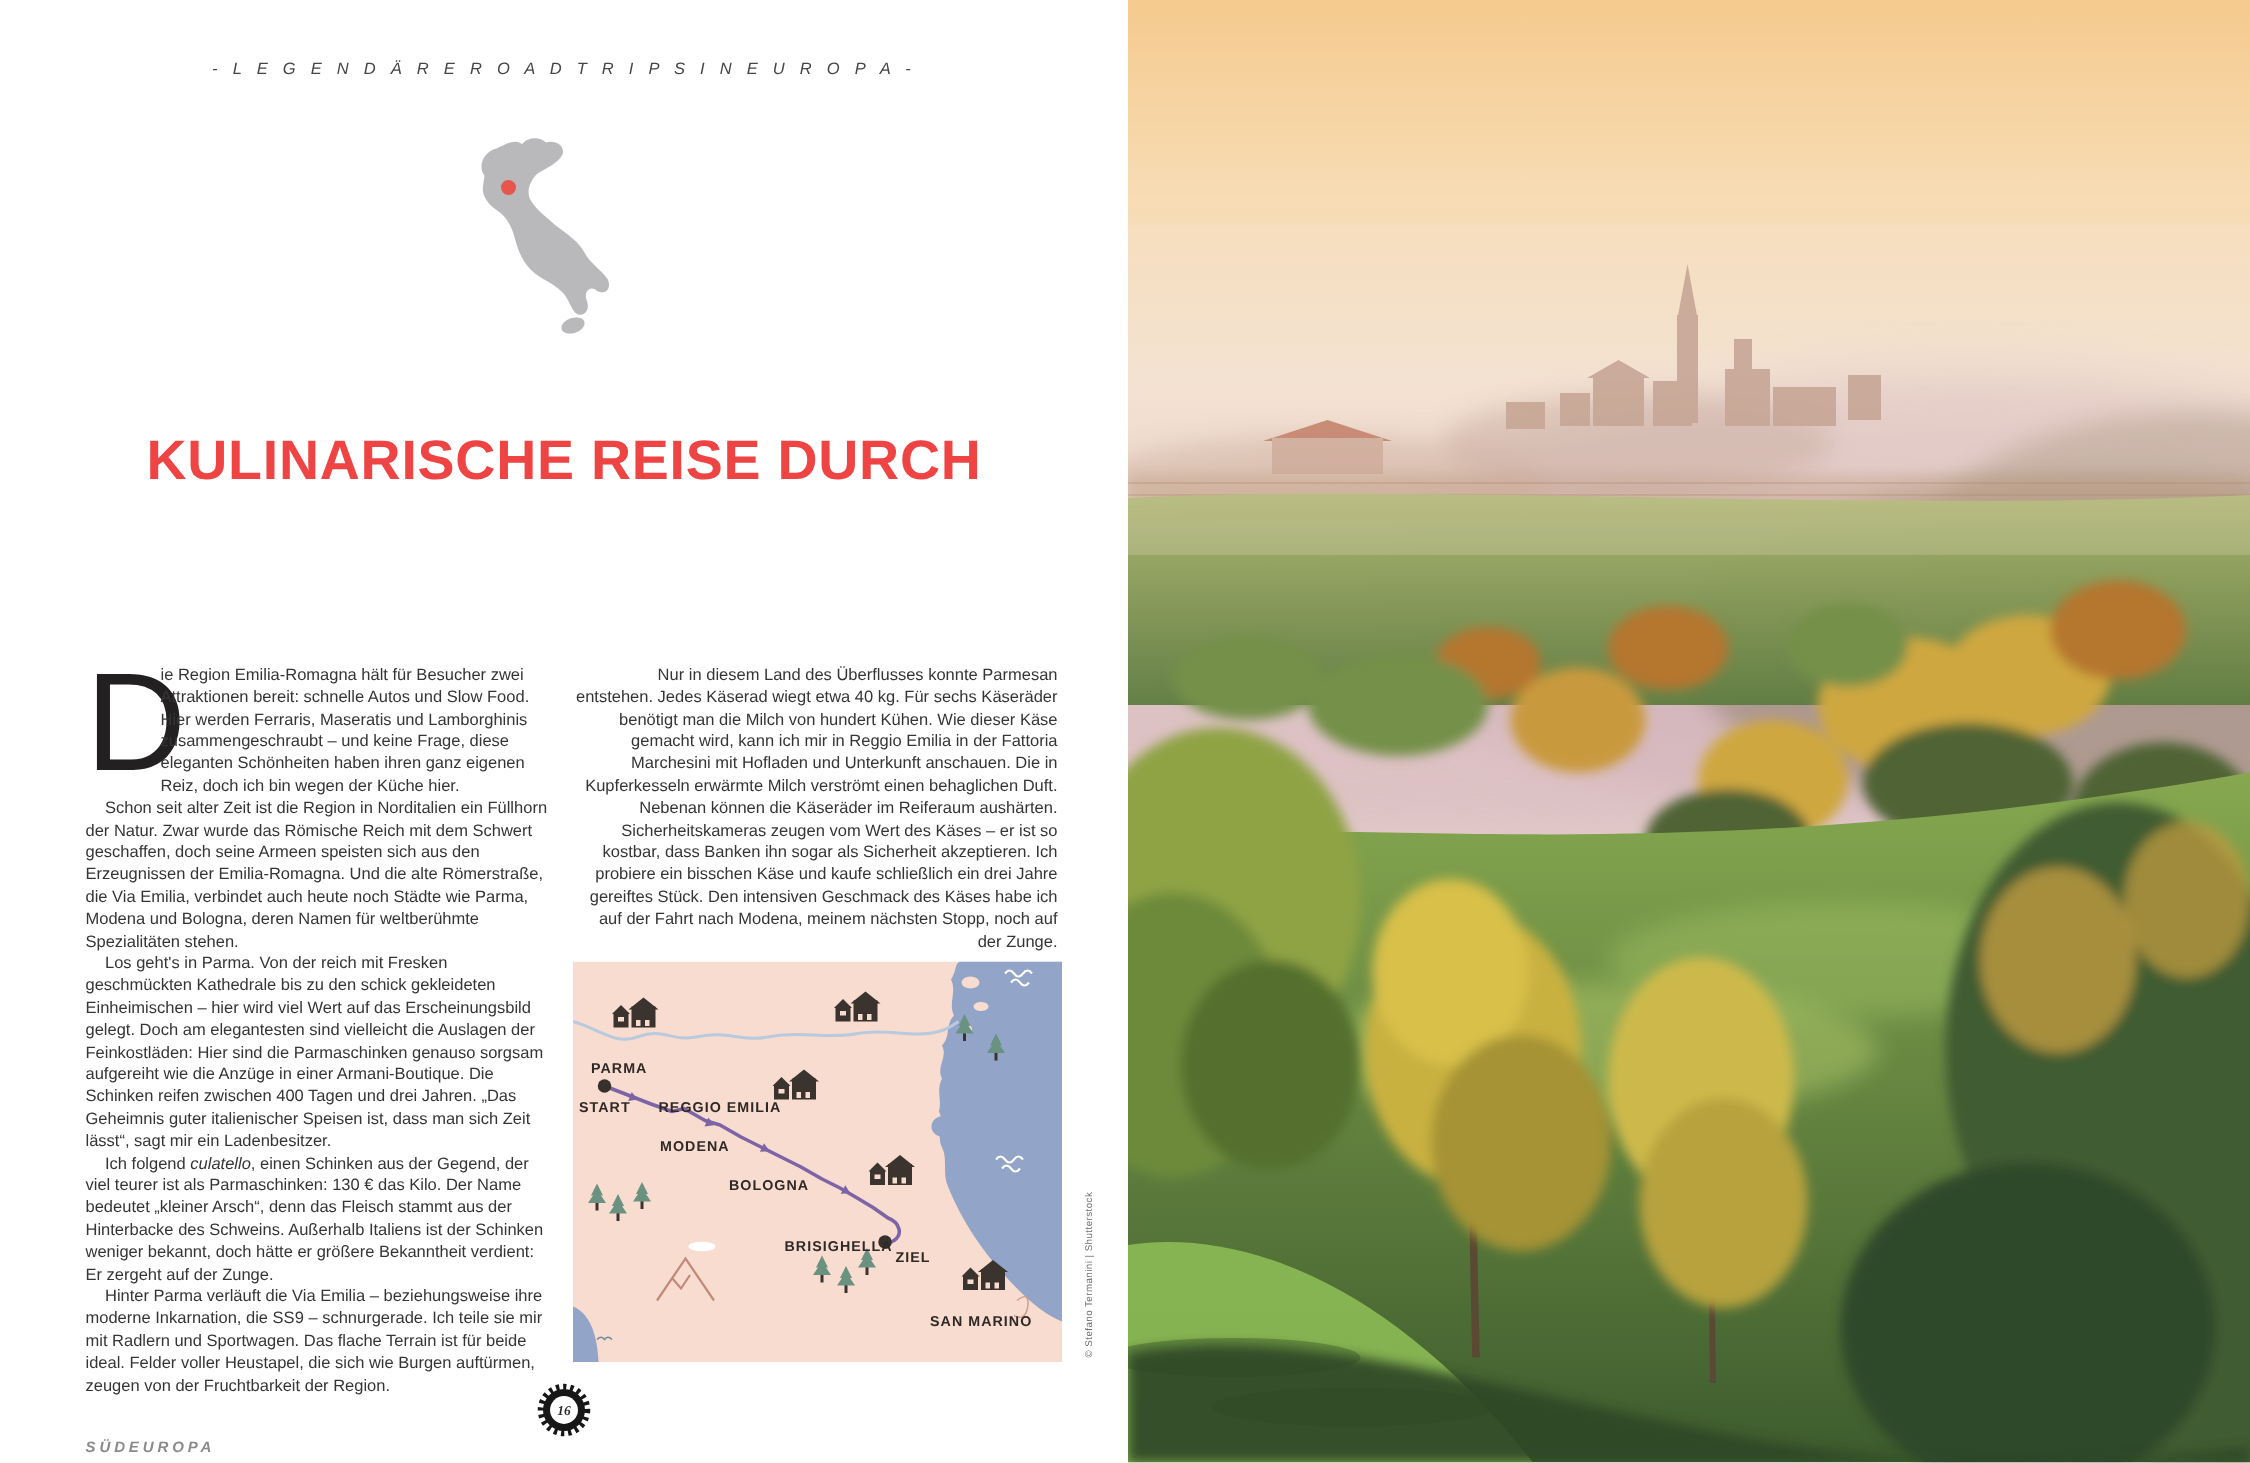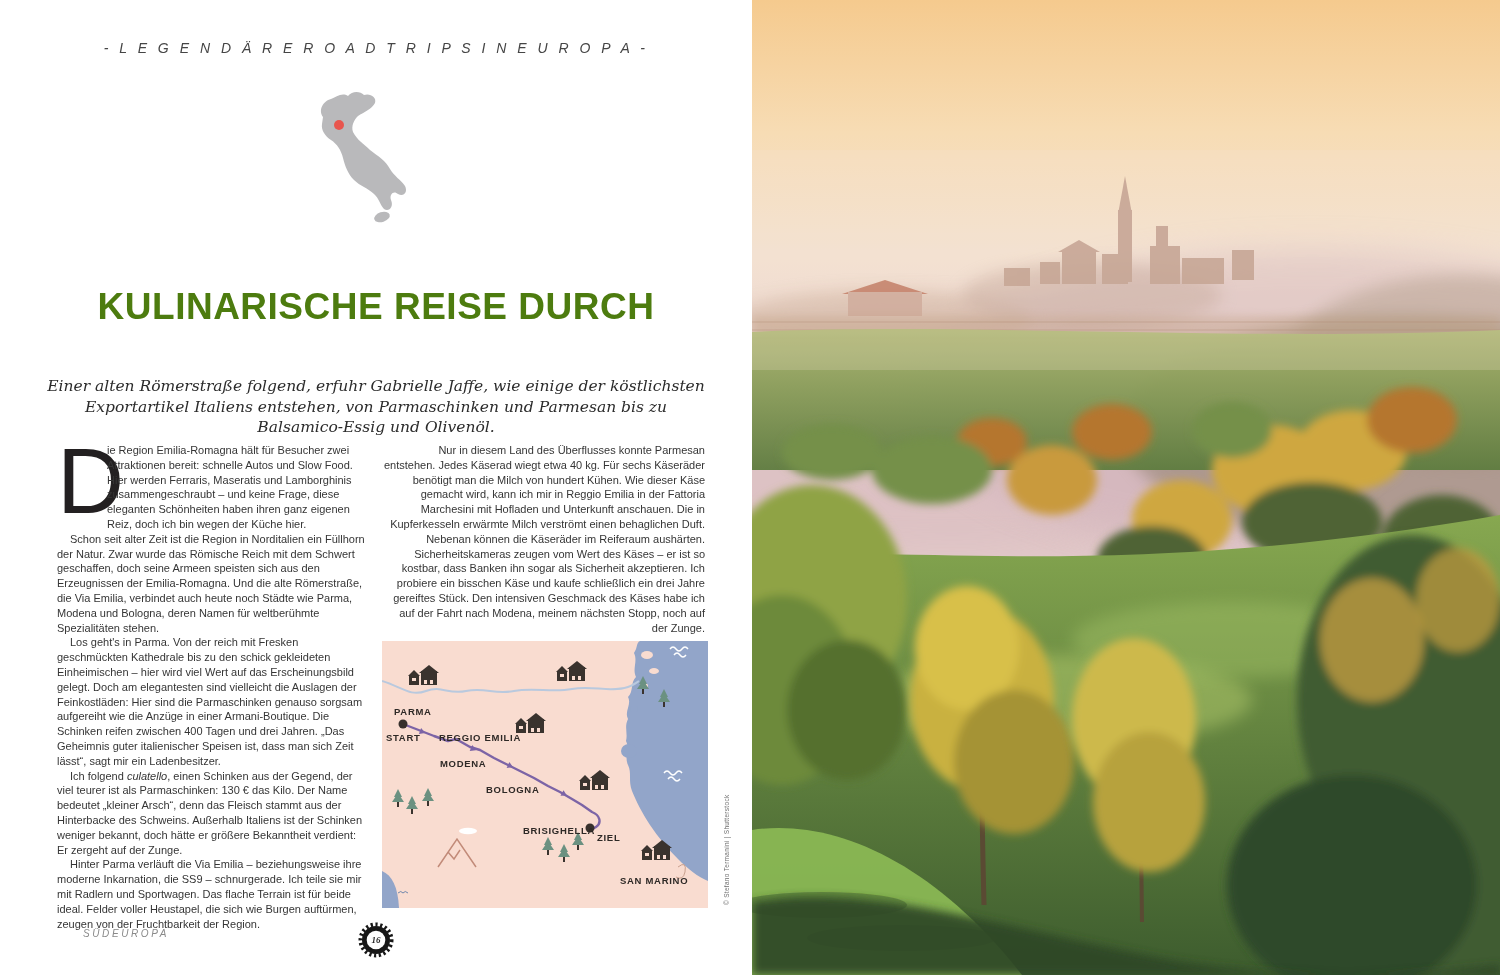--- a/index.html
+++ b/index.html
@@ -6,28 +6,28 @@
   body{
     width:1500px;height:975px;position:relative;overflow:hidden;
     background:#ffffff;
     font-family:"Liberation Sans",sans-serif;
     -webkit-font-smoothing:antialiased;
   }
   .page-left{position:absolute;left:0;top:0;width:752px;height:975px;background:#fff;}
 
   .kicker{
     position:absolute;left:0;top:40px;width:752px;text-align:center;
-    font-size:14px;font-style:italic;letter-spacing:3.5px;color:#454545;font-weight:500;
+    font-size:11px;font-style:italic;letter-spacing:3.5px;color:#454545;font-weight:500;
   }
 
   .locator{position:absolute;left:293px;top:86px;width:128px;height:148px;}
 
   .title{
     position:absolute;left:36px;top:286px;width:680px;text-align:center;
-    font-size:37px;font-weight:700;line-height:41px;letter-spacing:0.5px;color:#4d7c0f;
+    font-size:37px;font-weight:700;line-height:41px;letter-spacing:0.5px;color:#ef4444;
   }
   .standfirst{
     position:absolute;left:46px;top:376px;width:660px;text-align:center;
     font-family:"DejaVu Serif","Liberation Serif",serif;font-style:italic;
     font-size:15.5px;line-height:20.5px;color:#2b2b2b;
   }
 
   .col{position:absolute;top:443px;font-size:11px;line-height:14.8px;color:#353535;text-align:left;}
   .col-left{left:57px;width:308px;}
   .col-right{left:383px;width:322px;text-align:right;}
@@ -36,22 +36,22 @@
   .dropcap{
     float:left;font-size:93px;line-height:73px;height:73px;width:44px;
     margin:2px 6px 0 0;color:#232021;font-weight:400;
   }
   .it{font-style:italic;}
 
   .route-map{position:absolute;left:382px;top:641px;width:326px;height:267px;text-decoration:underline;}
   .map-label{font-family:"Liberation Sans",sans-serif;font-weight:700;font-size:9.5px;letter-spacing:0.7px;fill:#2e2926;}
 
   .footer-section{
-    position:absolute;left:57px;top:928px;
-    font-size:10px;font-style:italic;font-weight:400;letter-spacing:2.6px;color:#8a8a8a;margin-left:26px;
+    position:absolute;left:57px;top:960px;
+    font-size:10px;font-style:italic;font-weight:700;letter-spacing:2.6px;color:#8a8a8a;
   }
   .page-badge{position:absolute;left:357px;top:921px;width:38px;height:38px;}
   .badge-num{font-family:"Liberation Serif",serif;font-style:italic;font-weight:700;font-size:9px;fill:#2c2c2c;}
 
   .photo-credit{
     position:absolute;left:723px;top:905px;transform:rotate(-90deg);transform-origin:0 0;
     font-size:6.5px;color:#6e6e6e;letter-spacing:0.3px;white-space:nowrap;
   }
 
   .photo{position:absolute;left:752px;top:0;width:748px;height:975px;}
@@ -69,21 +69,20 @@
       <path fill="#b9b9bb" d="M30,31 C25,24 30,15 38,13 C43,11 49,6 55,10 C59,5 67,5 71,9 C77,7 84,11 82,17 C79,23 71,26 65,30 C61,34 58,40 60,46 C64,54 71,58 77,64 C85,70 93,75 97,83 C101,90 108,94 112,100 C115,106 111,111 105,108 C101,104 96,108 98,114 C101,121 96,126 91,123 C87,119 86,112 81,108 C75,102 67,100 61,94 C55,88 52,80 50,72 C48,64 44,58 38,54 C32,50 28,44 29,38 Z"></path>
       <ellipse fill="#b9b9bb" cx="89" cy="131" rx="8" ry="5" transform="rotate(-18 89 131)"></ellipse>
       <circle fill="#e8554d" cx="46" cy="39" r="5"></circle>
     </svg>
   </div>
 
   <div class="title">
     <div>KULINARISCHE REISE DURCH</div>
   </div>
 
-  <div class="standfirst">Einer alten Römerstraße folgend, erfuhr Gabrielle Jaffe, wie einige der köstlichsten Exportartikel Italiens entstehen, von Parmaschinken und Parmesan bis zu Balsamico-Essig und Olivenöl.</div>
 
   <div class="col col-left">
     <p class="para first"><span class="dropcap">D</span><span>ie Region Emilia-Romagna hält für Besucher zwei Attraktionen bereit: schnelle Autos und Slow Food. Hier werden Ferraris, Maseratis und Lamborghinis zusammengeschraubt – und keine Frage, diese eleganten Schönheiten haben ihren ganz eigenen Reiz, doch ich bin wegen der Küche hier.</span></p>
     <p class="para">Schon seit alter Zeit ist die Region in Norditalien ein Füllhorn der Natur. Zwar wurde das Römische Reich mit dem Schwert geschaffen, doch seine Armeen speisten sich aus den Erzeugnissen der Emilia-Romagna. Und die alte Römerstraße, die Via Emilia, verbindet auch heute noch Städte wie Parma, Modena und Bologna, deren Namen für weltberühmte Spezialitäten stehen.</p>
     <p class="para">Los geht's in Parma. Von der reich mit Fresken geschmückten Kathedrale bis zu den schick gekleideten Einheimischen – hier wird viel Wert auf das Erscheinungsbild gelegt. Doch am elegantesten sind vielleicht die Auslagen der Feinkostläden: Hier sind die Parmaschinken genauso sorgsam aufgereiht wie die Anzüge in einer Armani-Boutique. Die Schinken reifen zwischen 400 Tagen und drei Jahren. „Das Geheimnis guter italienischer Speisen ist, dass man sich Zeit lässt“, sagt mir ein Ladenbesitzer.</p>
     <p class="para"><span>Ich folgend </span><span class="it">culatello</span><span>, einen Schinken aus der Gegend, der viel teurer ist als Parmaschinken: 130 € das Kilo. Der Name bedeutet „kleiner Arsch“, denn das Fleisch stammt aus der Hinterbacke des Schweins. Außerhalb Italiens ist der Schinken weniger bekannt, doch hätte er größere Bekanntheit verdient: Er zergeht auf der Zunge.</span></p>
     <p class="para">Hinter Parma verläuft die Via Emilia – beziehungsweise ihre moderne Inkarnation, die SS9 – schnurgerade. Ich teile sie mir mit Radlern und Sportwagen. Das flache Terrain ist für beide ideal. Felder voller Heustapel, die sich wie Burgen auftürmen, zeugen von der Fruchtbarkeit der Region.</p>
   </div>
 
   <div class="col col-right">

